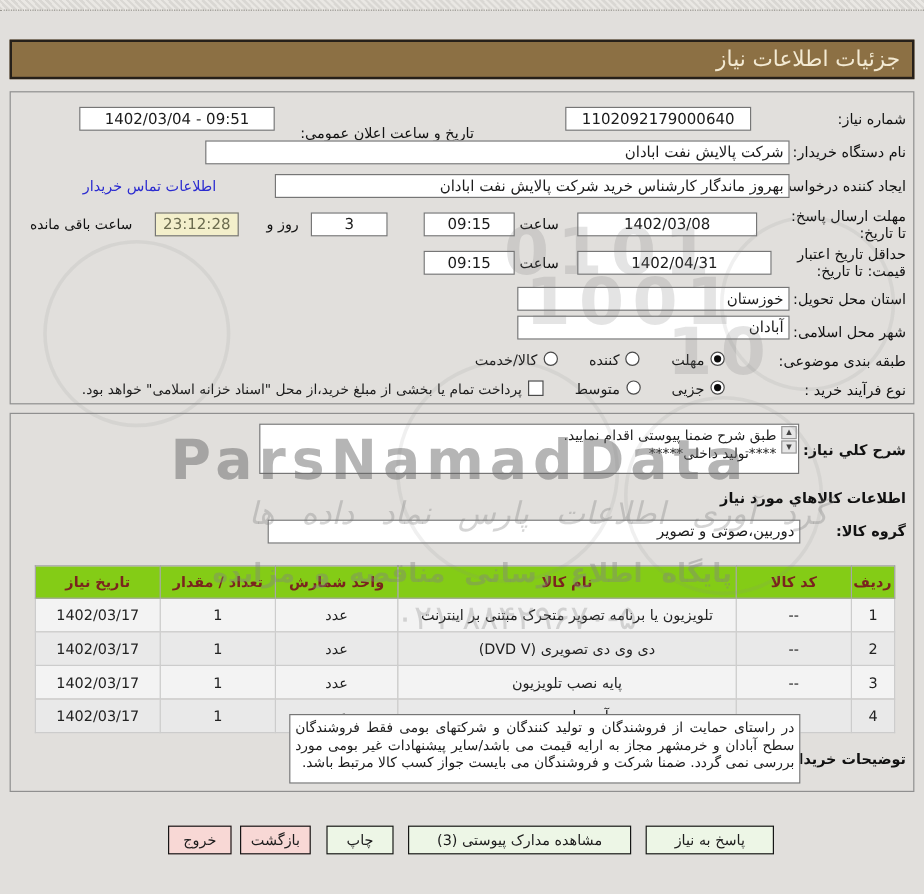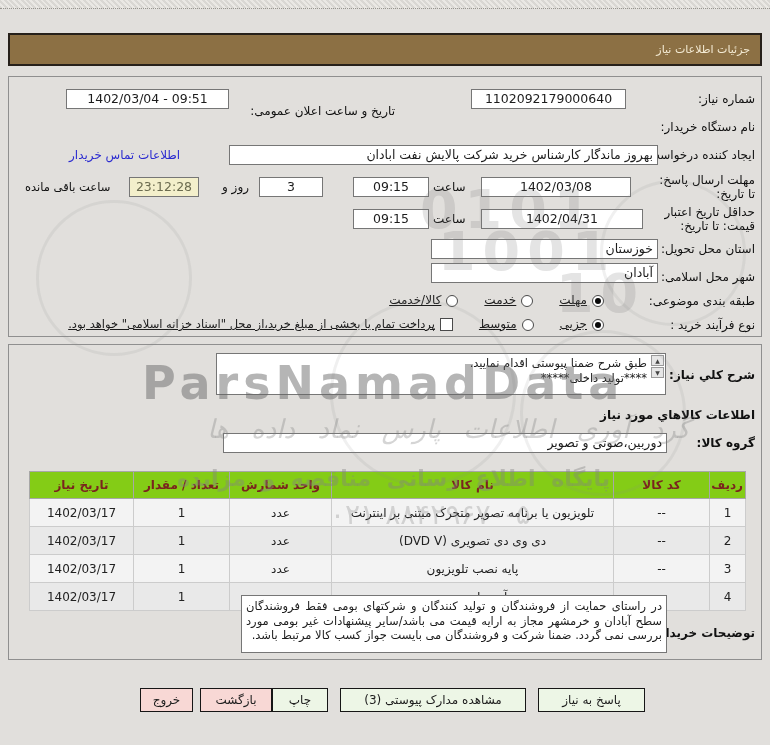--- a/index.html
+++ b/index.html
@@ -3,41 +3,41 @@
 <meta charset="utf-8">
 <style>
   html,body{margin:0;padding:0;}
   .page{position:relative;width:770px;height:745px;background:#e1dfdc;overflow:hidden;
         direction:rtl;font-family:"DejaVu Sans",sans-serif;color:#1c1c1c;}
   .topstrip{position:absolute;top:0;left:0;width:770px;height:8px;
         background:repeating-linear-gradient(45deg,#d9d7d3 0 2px,#eae8e4 2px 4px);
         border-bottom:1px dotted #97958f;}
   .titlebar{position:absolute;top:33px;left:8px;width:754px;height:33px;background:#8c7044;
         border:2px solid #26201a;box-sizing:border-box;display:flex;align-items:center;
-        padding-right:10px;color:#f3ead3;font-size:11px;}
+        padding-right:10px;color:#f3ead3;font-size:18px;}
   .panel{position:absolute;left:8px;width:754px;border:1px solid #8f8f8f;box-sizing:border-box;}
   #panel1{top:76px;height:261px;}
   #panel2{top:344px;height:316px;}
   .lbl{position:absolute;font-size:12px;line-height:20px;white-space:nowrap;color:#111;}
   .lbl.wrap{white-space:normal;line-height:14px;}
   .lbl.b{font-weight:bold;}
   .inp{position:absolute;height:20px;background:#fff;border:1px solid #767676;box-sizing:border-box;
        font-size:12.5px;line-height:18px;overflow:hidden;white-space:nowrap;}
   .inp.center{text-align:center;}
   .inp.rt{text-align:right;padding-right:4px;}
   .ltr{direction:ltr;unicode-bidi:embed;}
   .count{background:#f3efcb;color:#6c6c50;}
   .link{position:absolute;font-size:12px;line-height:20px;color:#2b2bd0;cursor:pointer;white-space:nowrap;}
   .radio{width:12px;height:12px;border:1px solid #4a4a4a;border-radius:50%;background:#fff;
          display:inline-block;box-sizing:border-box;flex:none;}
   .radio.sel::after{content:"";display:block;width:6px;height:6px;margin:2px;border-radius:50%;background:#0a0a0a;}
   .checkbox{width:13px;height:13px;border:1px solid #4a4a4a;background:#fff;display:inline-block;
          box-sizing:border-box;flex:none;}
   .optrow{position:absolute;display:flex;align-items:center;gap:26px;direction:rtl;}
-  .opt{display:flex;align-items:flex-end;gap:5px;font-size:12px;white-space:nowrap;text-decoration:underline;}
+  .opt{display:flex;align-items:flex-start;gap:5px;font-size:12px;white-space:nowrap;}
   .ta{position:absolute;background:#fff;border:1px solid #767676;box-sizing:border-box;}
   .ta .txt{position:absolute;top:2px;right:18px;left:4px;bottom:2px;font-size:11.5px;line-height:15px;
            text-align:right;white-space:pre-line;overflow:hidden;}
   .ta2txt{position:absolute;top:3px;right:4px;left:4px;bottom:2px;font-size:11.5px;line-height:14.5px;
            text-align:justify;overflow:hidden;}
   .sb{position:absolute;top:1px;right:1px;width:13px;display:flex;flex-direction:column;gap:1px;}
   .sb .ar{width:13px;height:11px;background:#e6e6e6;border:1px solid #9a9a9a;box-sizing:border-box;
           font-size:6px;line-height:9px;text-align:center;color:#444;}
   table.goods{position:absolute;left:20px;top:126px;width:716px;border-collapse:collapse;table-layout:fixed;}
   table.goods th{background:#84cc16;color:#7a241e;font-weight:bold;font-size:12px;height:26px;
@@ -64,20 +64,21 @@
   </div>
 
   <div class="panel" id="panel1">
 
     <div class="lbl" style="top:12px;right:6px;">شماره نیاز:</div>
     <div class="inp center ltr" style="left:462px;top:12px;width:155px;">1102092179000640</div>
     <div class="lbl" style="left:224px;top:24px;width:162px;">تاریخ و ساعت اعلان عمومی:</div>
     <div class="inp center ltr" style="left:57px;top:12px;width:163px;">1402/03/04 - 09:51</div>
 
     <div class="lbl" style="top:40px;right:6px;">نام دستگاه خریدار:</div>
+    <div class="inp rt" style="left:162px;top:40px;width:487px;">شرکت پالایش نفت ابادان</div>
 
     <div class="lbl" style="top:68px;right:6px;">ایجاد کننده درخواست:</div>
     <div class="inp rt" style="left:220px;top:68px;width:429px;">بهروز ماندگار کارشناس خرید شرکت پالایش نفت ابادان</div>
     <div class="link" style="left:60px;top:68px;">اطلاعات تماس خریدار</div>
 
     <div class="lbl wrap" style="top:96px;right:6px;width:102px;">مهلت ارسال پاسخ: تا تاریخ:</div>
     <div class="inp center ltr" style="left:472px;top:100px;width:150px;">1402/03/08</div>
     <div class="lbl" style="left:424px;top:100px;">ساعت</div>
     <div class="inp center ltr" style="left:344px;top:100px;width:76px;">09:15</div>
     <div class="inp center ltr" style="left:250px;top:100px;width:64px;">3</div>
@@ -96,21 +97,21 @@
     <div class="inp rt" style="left:422px;top:186px;width:227px;">آبادان</div>
 
     <div class="lbl" style="top:214px;right:6px;">طبقه بندی موضوعی:</div>
     <div class="optrow" style="top:216px;right:157px;">
       <span class="opt">
         <span class="radio sel"></span>
         <span>مهلت</span>
       </span>
       <span class="opt">
         <span class="radio"></span>
-        <span>خدمت</span>
+        <span>کننده</span>
       </span>
       <span class="opt">
         <span class="radio"></span>
         <span>کالا/خدمت</span>
       </span>
     </div>
 
     <div class="lbl" style="top:238px;right:6px;">نوع فرآیند خرید :</div>
     <div class="optrow" style="top:240px;right:157px;">
       <span class="opt">
@@ -199,21 +200,21 @@
 
     <div class="lbl b" style="top:278px;right:6px;">توضیحات خریدار:</div>
     <div class="ta" style="left:232px;top:250px;width:426px;height:58px;">
       <div class="ta2txt">در راستای حمایت از فروشندگان و تولید کنندگان و شرکتهای بومی فقط فروشندگان سطح آبادان و خرمشهر مجاز به ارایه قیمت می باشد/سایر پیشنهادات غیر بومی مورد بررسی نمی گردد. ضمنا شرکت و فروشندگان می بایست جواز کسب کالا مرتبط باشد.</div>
     </div>
   </div>
 
   <div class="btn green" style="left:538px;width:107px;">پاسخ به نیاز</div>
   <div class="btn green" style="left:340px;width:186px;">مشاهده مدارک پیوستی (3)</div>
   <div class="btn green" style="left:272px;width:56px;">چاپ</div>
-  <div class="btn pink" style="left:200px;width:72px;">بازگشت</div>
+  <div class="btn pink" style="left:200px;width:59px;">بازگشت</div>
   <div class="btn pink" style="left:140px;width:53px;">خروج</div>
 
   <div class="wm" style="left:0;top:0;width:770px;height:745px;">
     <div class="circ" style="left:36px;top:200px;width:150px;height:150px;"></div>
     <div class="circ" style="left:330px;top:300px;width:180px;height:180px;"></div>
     <div class="circ" style="left:520px;top:330px;width:160px;height:160px;"></div>
     <div class="circ" style="left:600px;top:180px;width:140px;height:140px;"></div>
     <div class="ltr" style="position:absolute;left:420px;top:178px;font-size:54px;font-weight:bold;letter-spacing:7px;color:rgba(120,120,120,0.20);">0101</div>
     <div class="ltr" style="position:absolute;left:438px;top:220px;font-size:54px;font-weight:bold;letter-spacing:7px;color:rgba(120,120,120,0.20);">1001</div>
     <div class="ltr" style="position:absolute;left:556px;top:262px;font-size:54px;font-weight:bold;letter-spacing:7px;color:rgba(120,120,120,0.20);">10</div>

